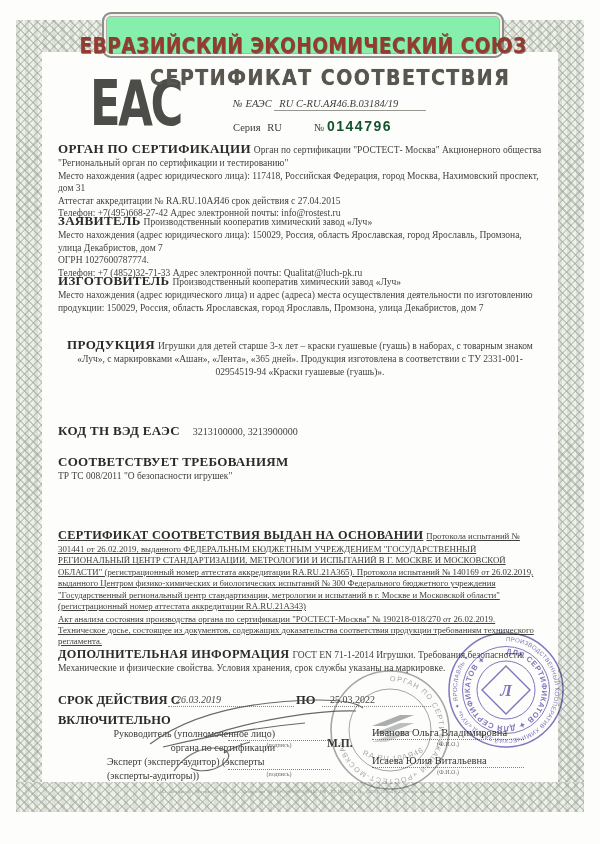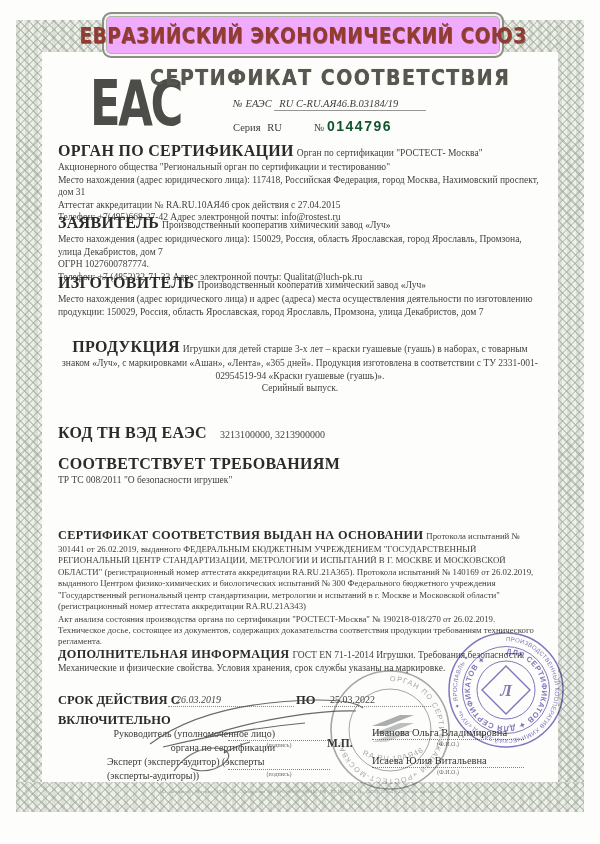--- a/index.html
+++ b/index.html
@@ -13,23 +13,23 @@
         repeating-linear-gradient(-45deg, rgba(148,158,142,.42) 0 1.5px, transparent 1.5px 6px),
         repeating-linear-gradient(90deg, rgba(178,186,172,.28) 0 4px, transparent 4px 9px);
       z-index:1;}
   .gb-top{left:16px;top:20px;width:568px;height:32px;}
   .gb-bottom{left:16px;top:782px;width:568px;height:30px;}
   .gb-left{left:16px;top:20px;width:26px;height:762px;}
   .gb-right{left:558px;top:20px;width:26px;height:762px;}
 
   
   .union-band{position:absolute;left:102px;top:12px;width:398px;height:42px;
-      background:#f0abfc;border:2px solid #8e8e88;border-radius:9px;
+      background:#86efac;border:2px solid #8e8e88;border-radius:9px;
       box-shadow:0 0 0 2px #f4f3ee inset,0 0 0 3px #b2b2ac inset;
-      display:flex;align-items:center;justify-content:center;z-index:3;}
+      display:flex;align-items:flex-end;justify-content:center;z-index:3;}
   .union-band .txt{font-family:"DejaVu Sans",sans-serif;font-weight:bold;font-size:18.5px;
       letter-spacing:.5px;color:#943a2f;white-space:nowrap;
       text-shadow:.7px .7px .4px rgba(70,22,15,.55);transform:scaleY(1.12);}
 
   .eac-mark{position:absolute;left:90px;top:72px;font-family:"DejaVu Sans",sans-serif;
       font-weight:bold;font-size:56px;line-height:1;color:#4c4c49;letter-spacing:-3px;
       transform:scale(.8,1.12);transform-origin:left top;z-index:2;}
 
   .doc-title{position:absolute;left:150px;top:66px;width:330px;text-align:center;
       font-family:"DejaVu Sans",sans-serif;font-weight:bold;font-size:19px;
@@ -40,21 +40,21 @@
   .cert-no .val{border-bottom:1px solid #97978f;padding:0 28px 1px 5px;}
   .series-row{position:absolute;left:233px;top:118px;font-size:10.5px;color:#3c3e3a;z-index:2;}
   .series-row .reg{margin-left:4px;}
   .series-row .no-lbl{margin-left:30px;}
   .series-row .blank-no{font-family:Liberation Sans, sans-serif;font-weight:bold;
       font-size:14px;letter-spacing:1.5px;color:#14532d;}
 
   
   .sec{position:absolute;left:58px;width:484px;color:#3f413d;font-size:9.5px;
       line-height:1.32;z-index:2;}
-  .lbl{font-weight:bold;font-size:16px;color:#2b2c29;letter-spacing:.3px;margin-right:3px;}
+  .lbl{font-weight:bold;font-size:13px;color:#2b2c29;letter-spacing:.3px;margin-right:3px;}
   .lbl-lg{font-size:12.3px;}
   .ln{margin:0;}
   .sec-basis{font-size:8.8px;line-height:1.3;}
   .sec-basis .ln{margin-top:1px;}
   .codes{font-size:10px;margin-left:10px;color:#3f413d;}
 
   
   .v-lbl{position:absolute;font-weight:bold;font-size:12.5px;color:#2b2c29;z-index:2;}
   .v-date{position:absolute;font-size:10px;color:#44463f;border-bottom:1px dotted #8a8a84;
       padding:0 6px 1px 8px;z-index:2;}
@@ -123,33 +123,32 @@
     <div class="ln">Телефон: +7 (4852)32-71-33 Адрес электронной почты: Qualitat@luch-pk.ru</div>
   </div>
 
   <div class="sec" style="top:272px;">
     <p class="ln"><b class="lbl">ИЗГОТОВИТЕЛЬ</b><span>Производственный кооператив химический завод «Луч»</span></p>
     <div class="ln">Место нахождения (адрес юридического лица) и адрес (адреса) места осуществления деятельности по изготовлению продукции: 150029, Россия, область Ярославская, город Ярославль, Промзона, улица Декабристов, дом 7</div>
   </div>
 
   <div class="sec" style="top:336px;text-align:center;">
     <p class="ln"><b class="lbl">ПРОДУКЦИЯ</b><span>Игрушки для детей старше 3-х лет – краски гуашевые (гуашь) в наборах, с товарным знаком «Луч», с маркировками «Ашан», «Лента», «365 дней». Продукция изготовлена в соответствии с ТУ 2331-001-02954519-94 «Краски гуашевые (гуашь)».</span></p>
-    <div class="ln">Серийный выпуск.</div>
   </div>
 
   <div class="sec" style="top:422px;">
     <b class="lbl">КОД ТН ВЭД ЕАЭС</b><span class="codes">3213100000, 3213900000</span>
   </div>
 
   <div class="sec" style="top:453px;">
     <div><b class="lbl">СООТВЕТСТВУЕТ ТРЕБОВАНИЯМ</b></div>
     <div class="ln">ТР ТС 008/2011 "О безопасности игрушек"</div>
   </div>
 
-  <div class="sec sec-basis" style="top:527px;">
+  <div class="sec sec-basis" style="top:527px;text-decoration:underline;">
     <p class="ln"><b class="lbl lbl-lg">СЕРТИФИКАТ СООТВЕТСТВИЯ  ВЫДАН НА ОСНОВАНИИ</b><span>Протокола испытаний № 301441 от 26.02.2019, выданного ФЕДЕРАЛЬНЫМ БЮДЖЕТНЫМ УЧРЕЖДЕНИЕМ "ГОСУДАРСТВЕННЫЙ РЕГИОНАЛЬНЫЙ ЦЕНТР СТАНДАРТИЗАЦИИ, МЕТРОЛОГИИ И ИСПЫТАНИЙ В Г. МОСКВЕ И МОСКОВСКОЙ ОБЛАСТИ" (регистрационный номер аттестата аккредитации RA.RU.21А365). Протокола испытаний № 140169 от 26.02.2019, выданного Центром физико-химических и биологических испытаний № 300 Федерального бюджетного учреждения "Государственный региональный центр стандартизации, метрологии и испытаний в г. Москве и Московской области" (регистрационный номер аттестата аккредитации RA.RU.21А343)</span></p>
     <div class="ln">Акт анализа состояния производства органа по сертификации "РОСТЕСТ-Москва" № 190218-018/270 от 26.02.2019. Техническое досье, состоящее из документов, содержащих доказательства соответствия продукции требованиям технического регламента.</div>
   </div>
 
   <div class="sec" style="top:646px;width:470px;">
     <p class="ln"><b class="lbl lbl-lg">ДОПОЛНИТЕЛЬНАЯ ИНФОРМАЦИЯ</b><span>ГОСТ EN 71-1-2014 Игрушки. Требования безопасности. Механические и физические свойства. Условия хранения, срок службы указаны на маркировке.</span></p>
   </div>
 
   <div class="v-lbl" style="left:58px;top:693px;">СРОК ДЕЙСТВИЯ С</div>
   <div class="v-date" style="left:168px;top:694px;width:112px;font-style:italic;">26.03.2019</div>

